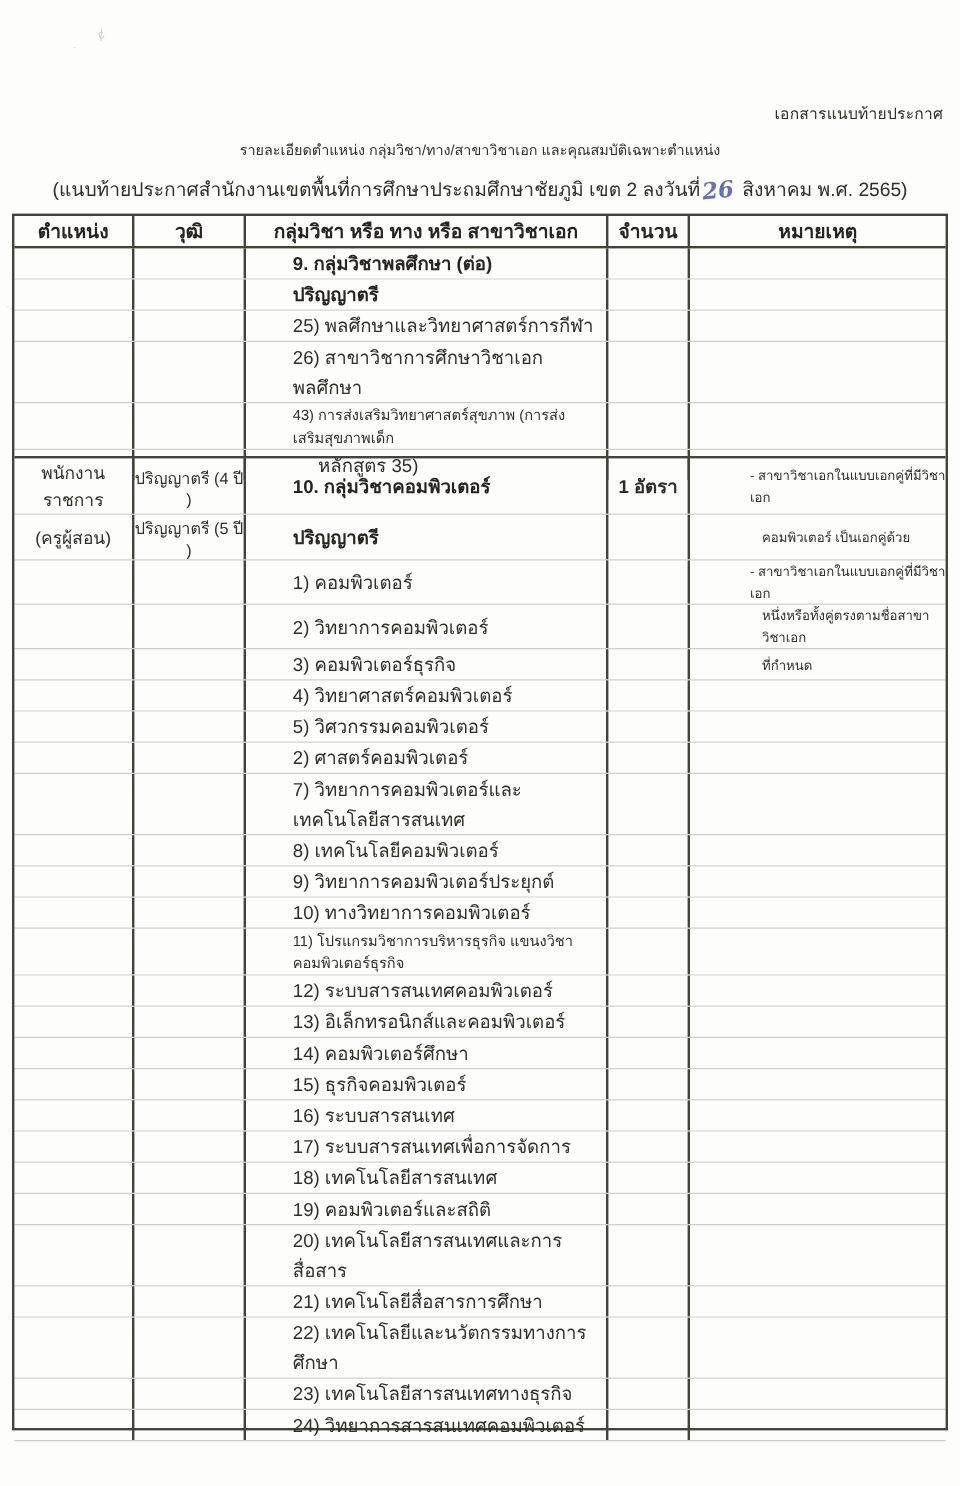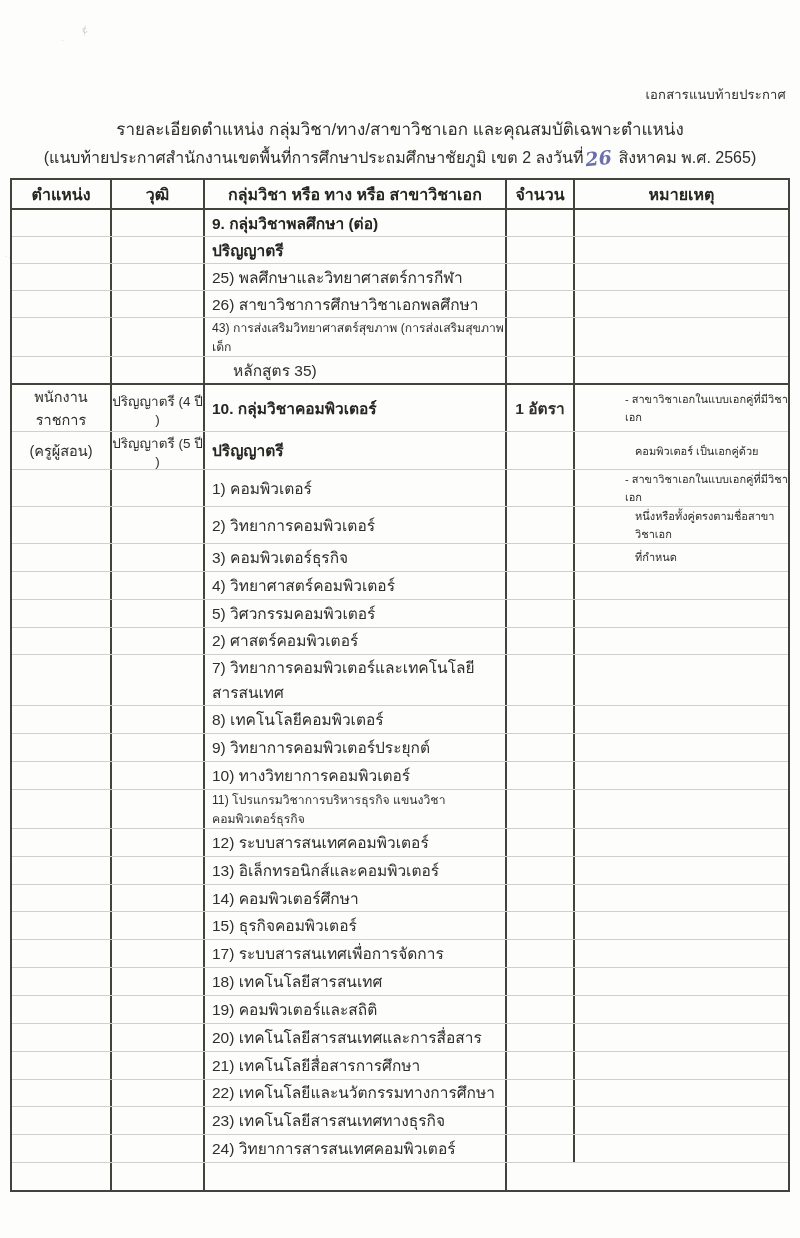--- a/index.html
+++ b/index.html
@@ -22,21 +22,21 @@
   .a1{left:82px;top:24px;}
   .a2{left:62px;top:38px;opacity:.3;}
   .a3{left:4px;top:250px;opacity:.3;}
 
   .corner-label{
     position:absolute;top:84px;right:14px;
     font-size:13px;letter-spacing:.2px;
   }
   .doc-title{
     position:absolute;top:115px;left:0;width:100%;
-    text-align:center;font-size:17px;
+    text-align:center;font-size:12px;
   }
   .doc-subtitle{
     position:absolute;top:145px;left:0;width:100%;
     text-align:center;font-size:16px;white-space:nowrap;
   }
   .hand-day{
     display:inline-block;
     font-family:"DejaVu Serif",serif;
     font-style:italic;
     color:var(--hand);
@@ -64,21 +64,21 @@
 
   .section{display:flex;flex-direction:column;}
   .sec-a{height:173px;}
   .sec-b{flex:1;border-top:2px solid var(--line);}
   .t-row{flex:1;border-bottom:1px solid var(--faint);}
   .section .t-row:last-child{border-bottom:none;}
   .t-row .c{display:flex;align-items:center;font-size:15.5px;}
   .t-row .c1,.t-row .c2,.t-row .c4{justify-content:center;text-align:center;}
   .t-row .c1{font-size:14.5px;}
   .t-row .c2{font-size:13.5px;}
-  .t-row .c3{padding-left:7px;}
+  .t-row .c3{padding-left:7px;margin-left:32px;}
   .t-row .c4{font-weight:bold;}
   .t-row .c5{padding-left:6px;font-size:11px;margin-left:44px;}
   .t-row .c.bold{font-weight:bold;color:#262520;}
   .t-row .c.small{font-size:12.2px;}
   .t-row .c3.indent{padding-left:28px;}
   .t-row .c5.indent{padding-left:16px;}
 </style>
 </head>
 <body>
 
@@ -262,20 +262,27 @@
         <div class="t-grid t-row">
           <div class="c c1"></div>
           <div class="c c2"></div>
           <div class="c c3">15) ธุรกิจคอมพิวเตอร์</div>
           <div class="c c4"></div>
           <div class="c c5"></div>
         </div>
         <div class="t-grid t-row">
           <div class="c c1"></div>
           <div class="c c2"></div>
+          <div class="c c3">16) ระบบสารสนเทศ</div>
+          <div class="c c4"></div>
+          <div class="c c5"></div>
+        </div>
+        <div class="t-grid t-row">
+          <div class="c c1"></div>
+          <div class="c c2"></div>
           <div class="c c3">17) ระบบสารสนเทศเพื่อการจัดการ</div>
           <div class="c c4"></div>
           <div class="c c5"></div>
         </div>
         <div class="t-grid t-row">
           <div class="c c1"></div>
           <div class="c c2"></div>
           <div class="c c3">18) เทคโนโลยีสารสนเทศ</div>
           <div class="c c4"></div>
           <div class="c c5"></div>

